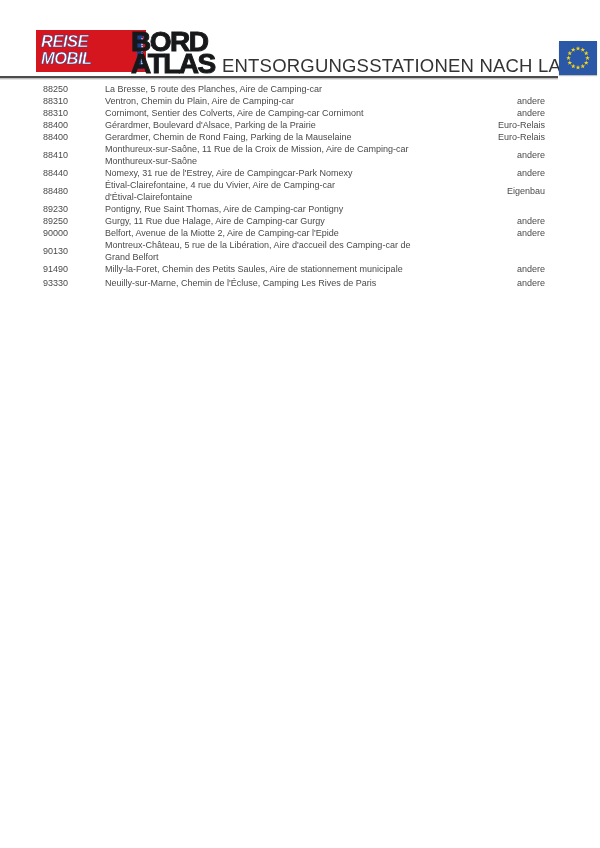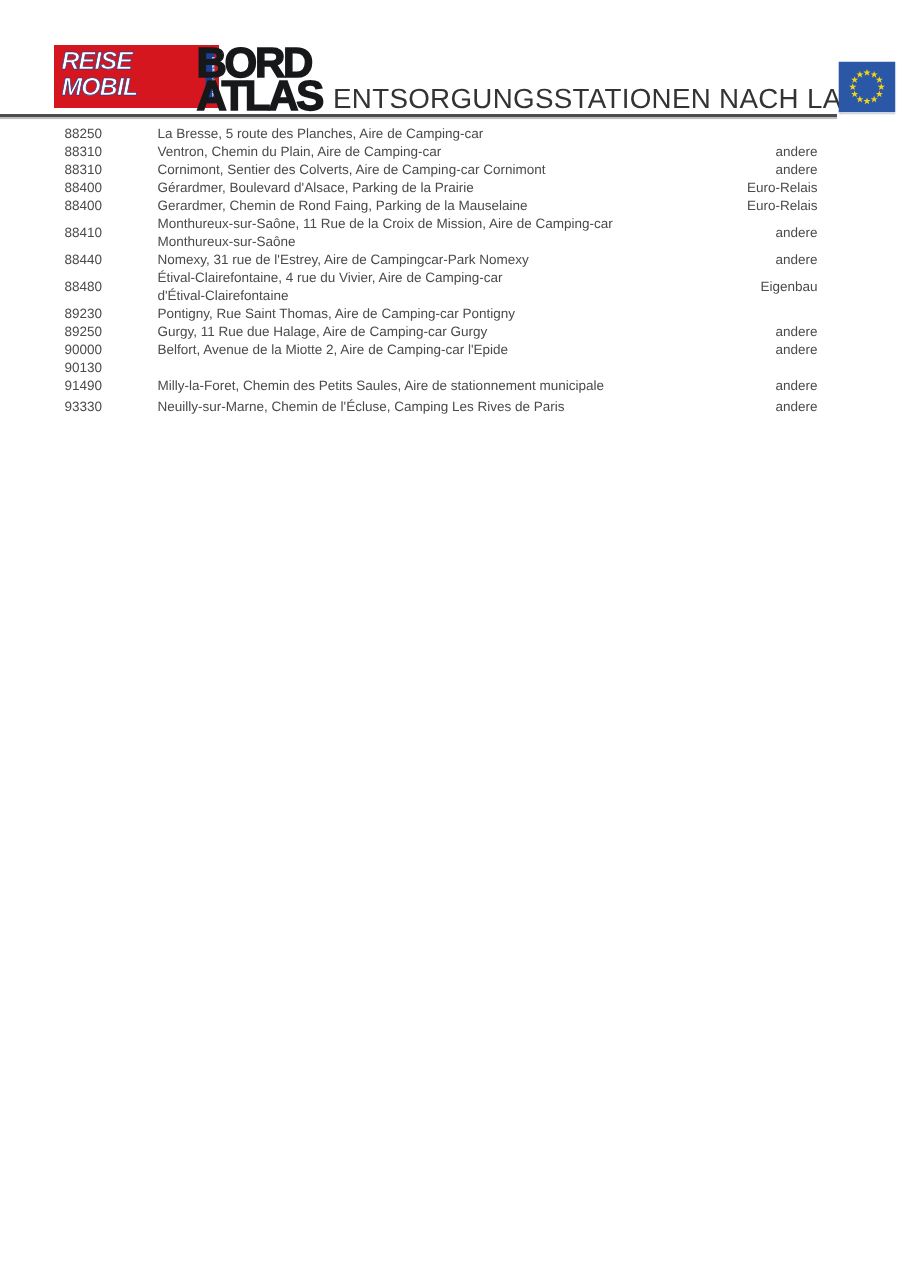--- a/index.html
+++ b/index.html
@@ -178,20 +178,22 @@
 
   <div class="station-row">
     <span class="plz-cell">90000</span>
     <span class="addr-cell">Belfort, Avenue de la Miotte 2, Aire de Camping-car l'Epide</span>
     <span class="type-cell">andere</span>
   </div>
 
 
   <div class="station-row">
     <span class="plz-cell">90130</span>
+    <span class="addr-cell">Montreux-Château, 5 rue de la Libération, Aire d'accueil des Camping-car de
+Grand Belfort</span>
     <span class="type-cell"></span>
   </div>
 
   <div class="station-row">
     <span class="plz-cell">91490</span>
     <span class="addr-cell">Milly-la-Foret, Chemin des Petits Saules, Aire de stationnement municipale</span>
     <span class="type-cell">andere</span>
   </div>
 
   <div class="station-row">

